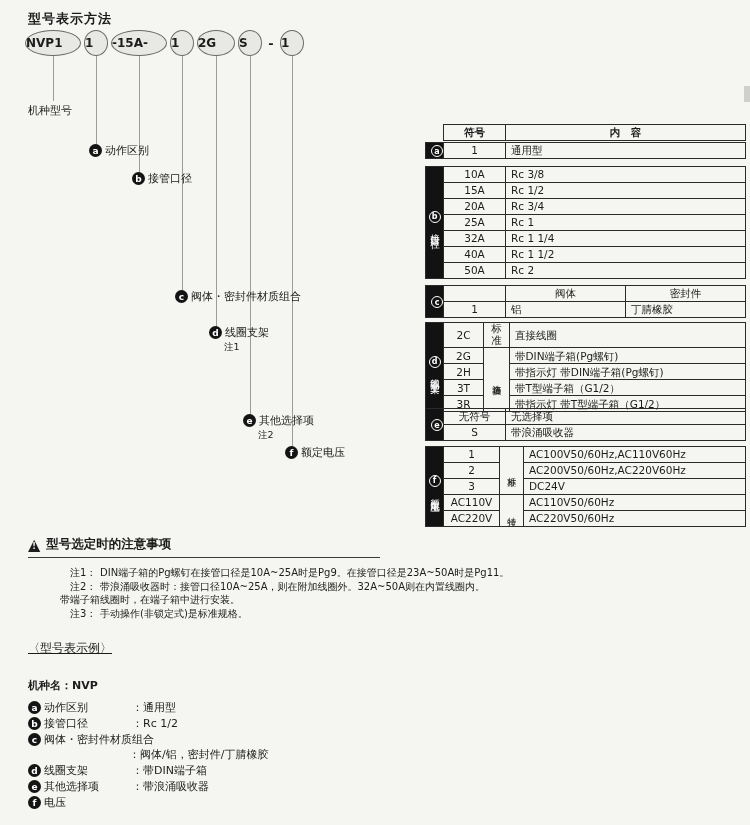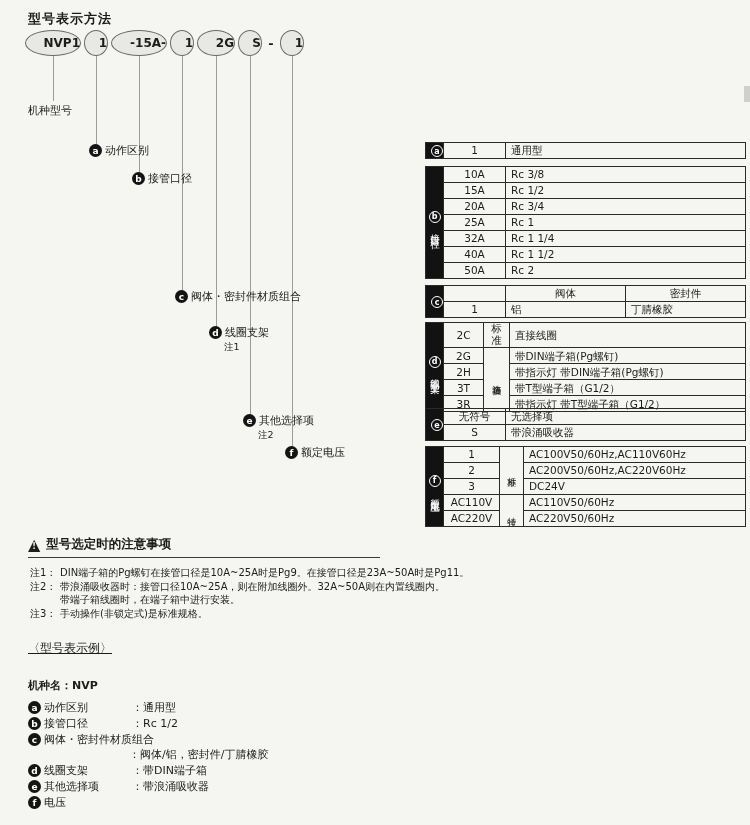--- a/index.html
+++ b/index.html
@@ -2,21 +2,21 @@
 <html><head>
 <meta charset="utf-8">
 <style>
   * { margin:0; padding:0; box-sizing:border-box; }
   html,body { background:#e9e9e9; }
   .canvas { position:relative; width:750px; height:825px; background:#f5f5f1; color:#1c1c1c;
             font-family:"DejaVu Sans","Liberation Sans",sans-serif; overflow:hidden; }
   .abs { position:absolute; }
   .page-title { font-size:13px; font-weight:bold; letter-spacing:1px; }
   .bubble { position:absolute; top:30px; height:26px; border:1px solid #6a6a6a; background:#e8e8e4;
-            border-radius:50%; display:flex; align-items:center; justify-content:flex-end;
+            border-radius:50%; display:flex; align-items:center; justify-content:flex-start;
             font-size:12px; font-weight:bold; }
   .code-sep { position:absolute; top:30px; height:26px; display:flex; align-items:center;
               justify-content:center; font-size:13px; font-weight:bold; }
   .vline { position:absolute; width:1px; background:#9b9b9b; }
   .dlabel { position:absolute; display:flex; align-items:center; gap:3px; font-size:11px; white-space:nowrap; }
   .cb { display:inline-flex; width:13px; height:13px; border-radius:50%; background:#141414; color:#fff;
         font-size:9px; font-weight:bold; align-items:center; justify-content:center; flex:0 0 13px; }
   .note-ref { position:absolute; font-size:9.5px; }
   table.spec { position:absolute; border-collapse:collapse; table-layout:fixed; }
   table.spec td { border:1px solid #2a2a2a; font-size:10.5px; padding:0 5px; height:16px;
@@ -30,21 +30,21 @@
                color:#fff; font-size:8px; font-weight:bold; align-items:center; justify-content:center; }
   .vtext { writing-mode:vertical-rl; text-orientation:upright; font-size:9.5px; letter-spacing:2px; color:#fff; }
   td.opt { padding:0 1px; font-size:8.5px; text-align:center;font-family:Liberation Serif, serif; }
   .vopt { writing-mode:vertical-rl; text-orientation:upright; font-size:9px; letter-spacing:1px; margin:0 auto; display:block; }
   .notes-title { position:absolute; display:flex; align-items:center; gap:6px; font-size:12.5px; font-weight:bold;
                  border-bottom:1px solid #3a3a3a; padding-bottom:4px; }
   .warn { position:relative; display:inline-block; font-size:16px; line-height:1; }
   .warn i { position:absolute; left:50%; transform:translateX(-50%); top:6px; color:#f5f5f1;
             font-style:normal; font-size:8px; font-weight:bold; }
   .note-line { position:absolute; font-size:10px; white-space:nowrap; }
-  .nlabel { display:inline-block; width:30px; }
+  .nlabel { display:inline-block; width:30px;margin-left:40px; }
   .ex-heading { font-size:12px;text-decoration:underline; }
   .ex-model { font-size:14.5px; font-weight:bold; letter-spacing:0.5px; }
   .ex-machine { font-size:11px; font-weight:bold; }
   .ex-item { position:absolute; display:flex; align-items:center; gap:3px; font-size:11px; white-space:nowrap; }
   .ex-label { display:inline-block; min-width:85px; }
   .ex-value { display:inline-block; }
   .scroll-thumb { position:absolute; right:0; width:6px; background:#cfcfcd; }
 </style>
 </head>
 <body>
@@ -106,20 +106,32 @@
   <div class="dlabel" style="left:243px; top:413px;">
     <span class="cb">e</span>
     <span>其他选择项</span>
   </div>
   <div class="note-ref" style="left:258px; top:429px;">注2</div>
   <div class="dlabel" style="left:285px; top:445px;">
     <span class="cb">f</span>
     <span>额定电压</span>
   </div>
 
+  <table class="spec" style="left:443px; top:124px; width:302px;">
+    <colgroup>
+        <col style="width:62px">
+        <col style="width:240px">
+      </colgroup>
+    <tbody>
+        <tr>
+      <td class="hdr">符号</td>
+      <td class="hdr">内　容</td>
+    </tr>
+  </tbody>
+    </table>
 
   <table class="spec" style="left:425px; top:142px; width:320px;">
     <colgroup>
         <col style="width:18px">
         <col style="width:62px">
         <col style="width:240px">
       </colgroup>
     <tbody>
         <tr>
       <td class="tab"><span class="tab-badge">a</span></td>

